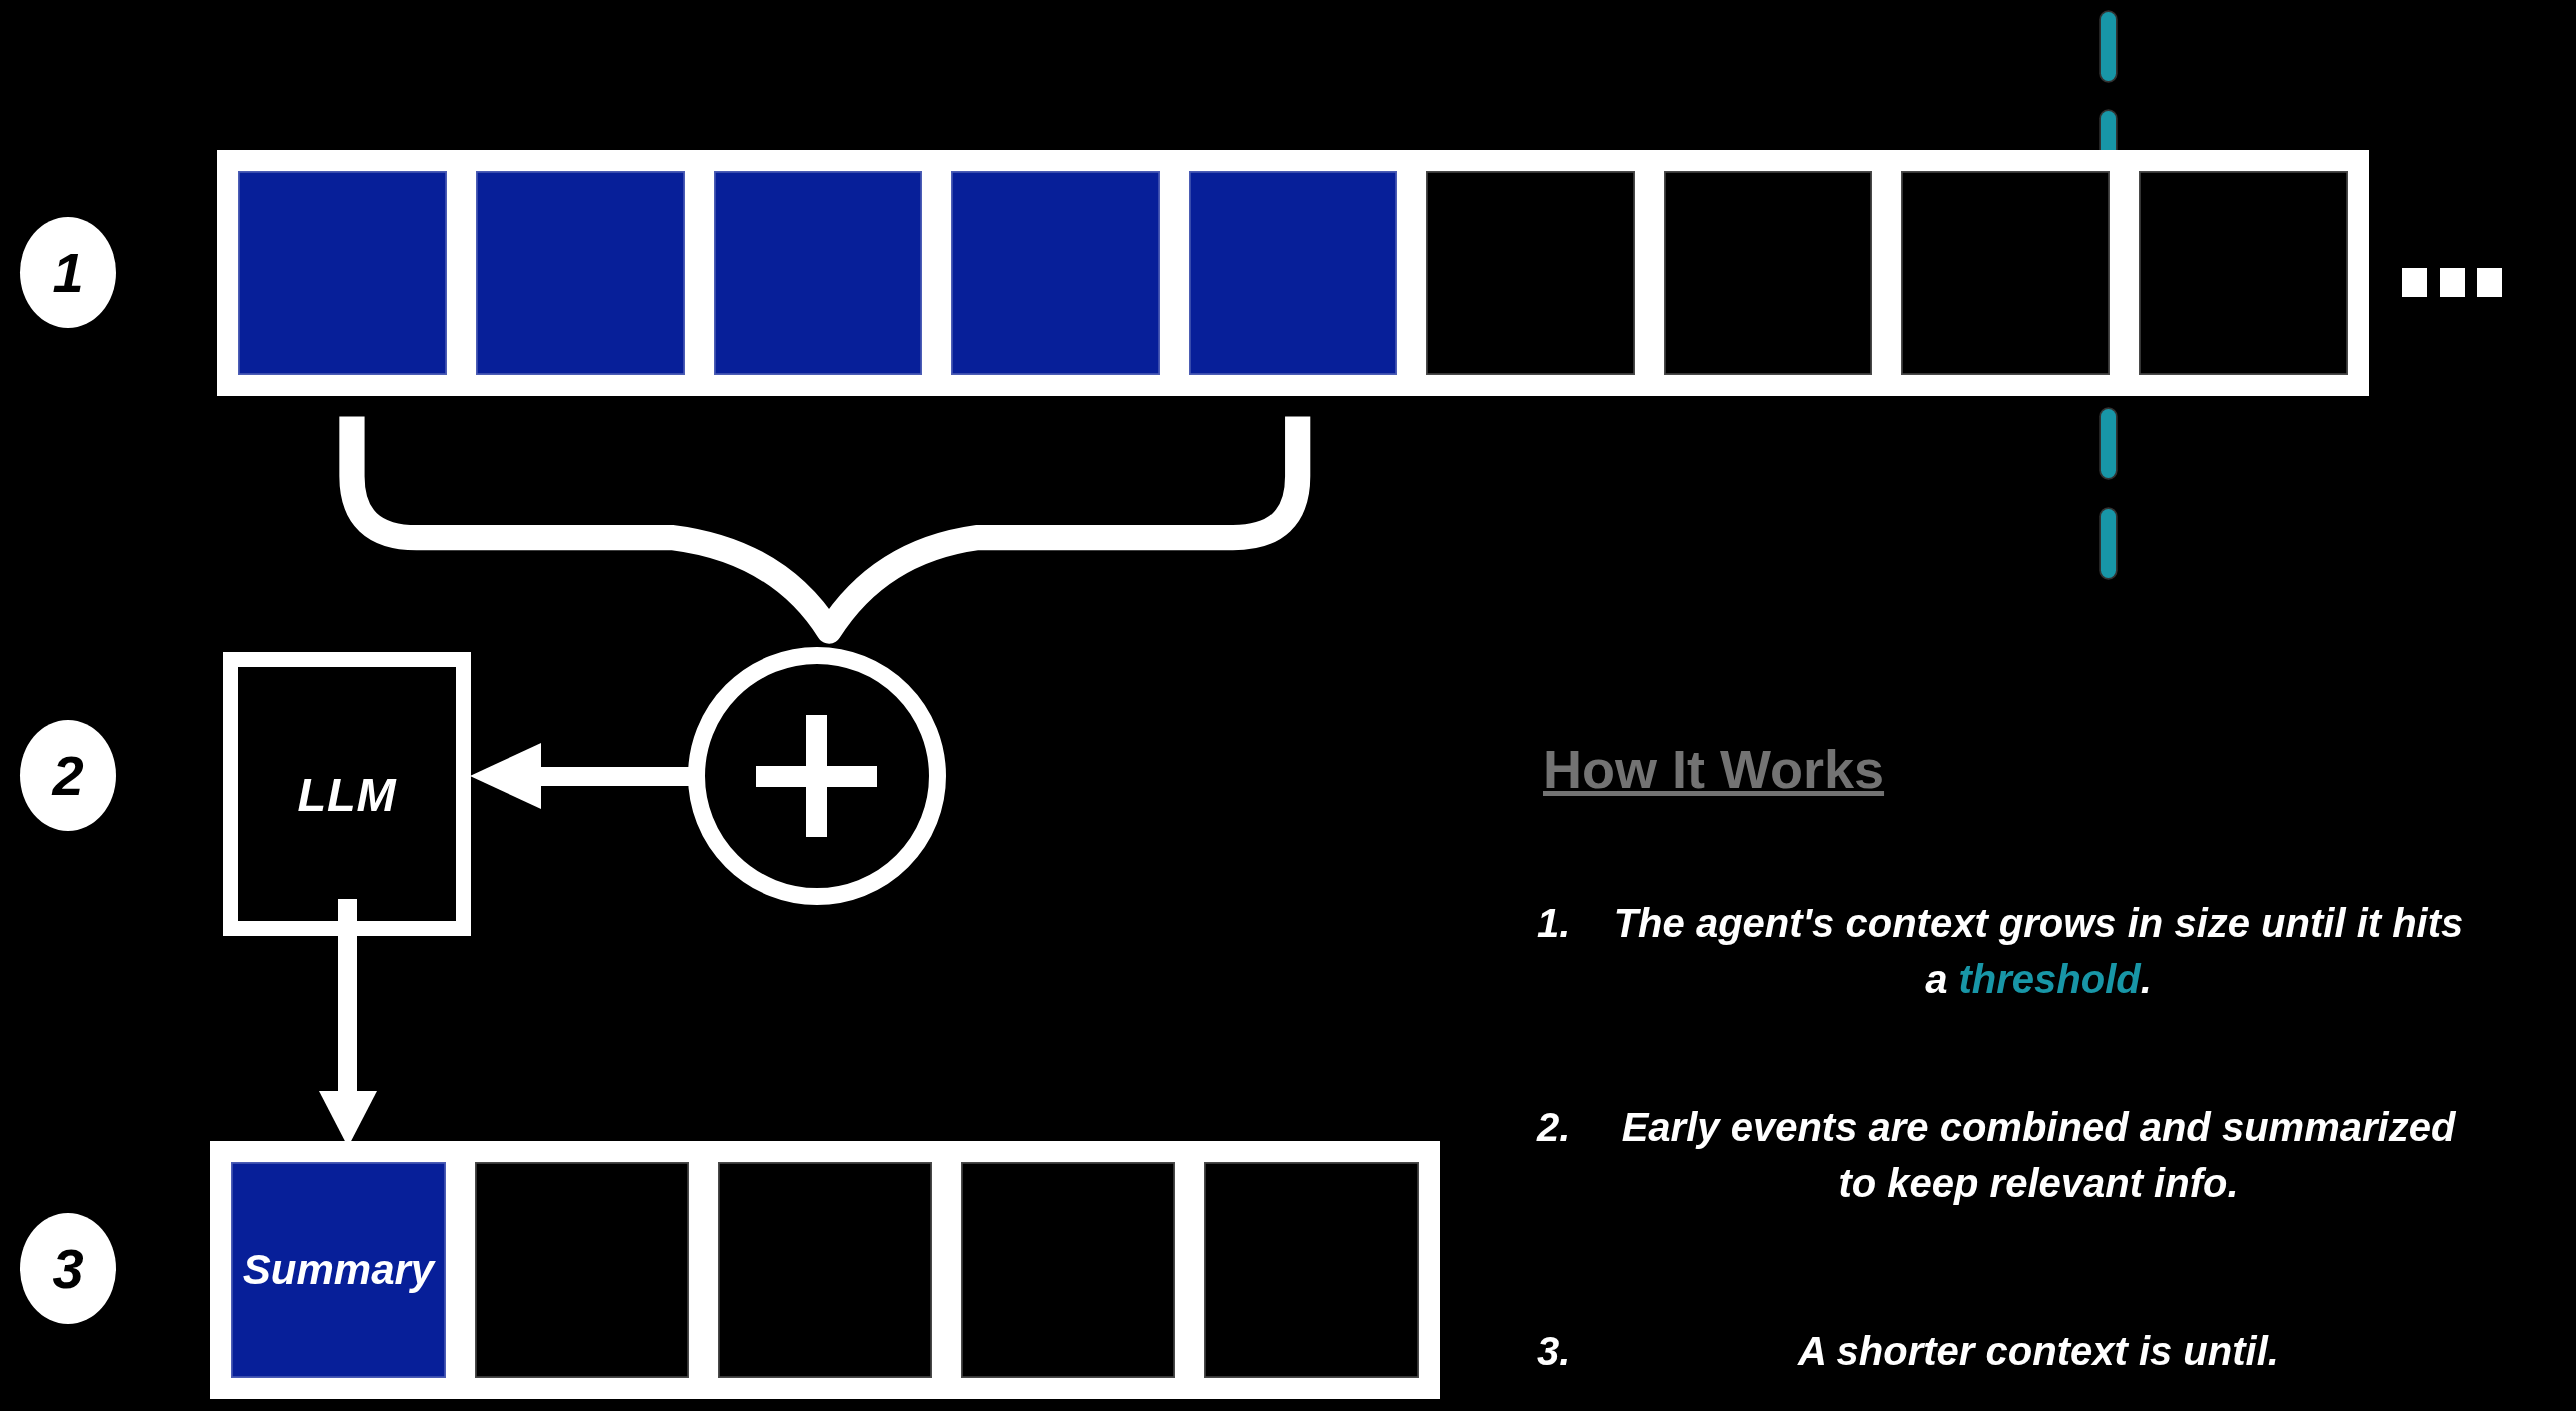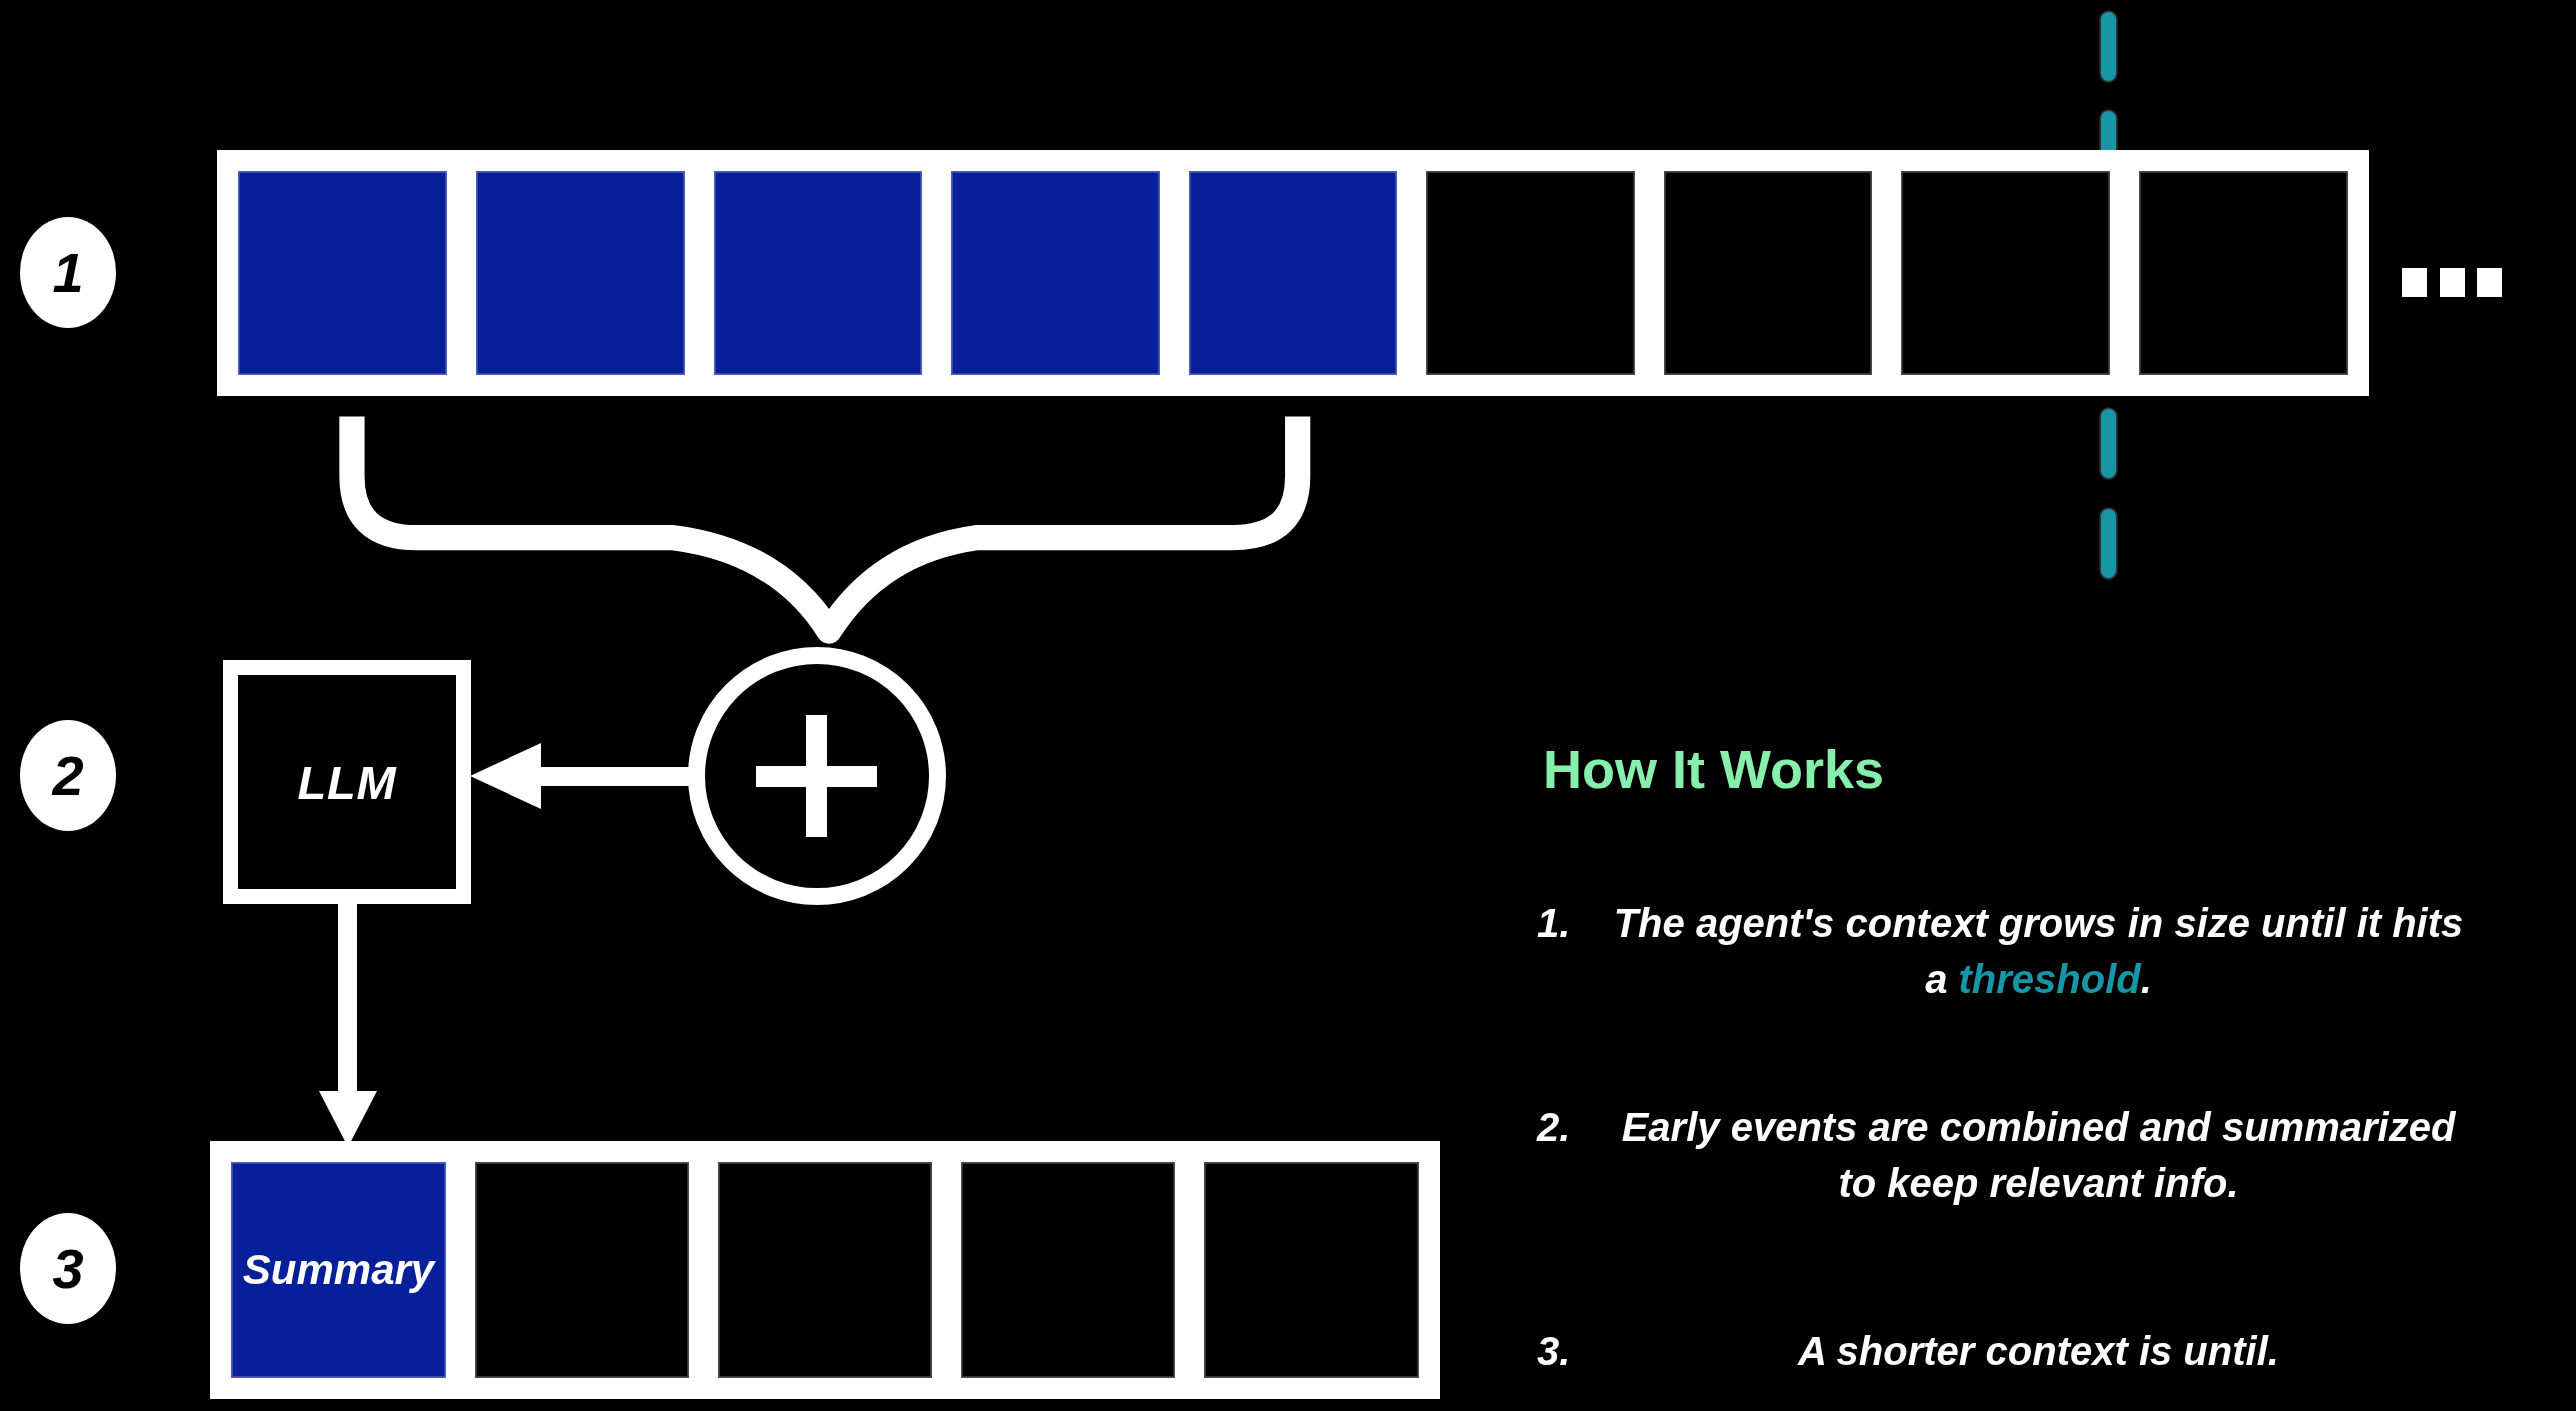--- a/index.html
+++ b/index.html
@@ -27,40 +27,40 @@
   #brace-svg{position:absolute;left:0;top:0;z-index:2;}
 
   
   #plus-node{position:absolute;left:688px;top:647px;width:258px;height:258px;box-sizing:border-box;
              border:17px solid #fff;border-radius:50%;background:#000;z-index:2;}
   .plus-bar{position:absolute;background:#fff;z-index:3;}
   #plus-h{left:756px;top:766px;width:121px;height:21px;}
   #plus-v{left:806px;top:715px;width:21px;height:122px;}
 
   
-  #llm-box{position:absolute;left:223px;top:652px;width:248px;height:244px;box-sizing:border-box;
-           border:15px solid #fff;background:#000;display:flex;align-items:center;justify-content:center;z-index:2;margin-top:8px;}
+  #llm-box{position:absolute;left:223px;top:652px;width:248px;height:284px;box-sizing:border-box;
+           border:15px solid #fff;background:#000;display:flex;align-items:center;justify-content:center;z-index:2;}
   #llm-box .label{color:#fff;font-weight:bold;font-style:italic;font-size:47px;letter-spacing:0.8px;}
 
   
   .stem{position:absolute;background:#fff;z-index:2;}
   #arrow-left-stem{left:532px;top:767px;width:158px;height:19.4px;}
   #arrow-left-head{position:absolute;left:470px;top:743px;width:0;height:0;z-index:2;
       border-right:71px solid #fff;border-top:33px solid transparent;border-bottom:33px solid transparent;}
   #arrow-down-stem{left:338px;top:899px;width:19.4px;height:204px;}
   #arrow-down-head{position:absolute;left:319px;top:1091px;width:0;height:0;z-index:2;
       border-top:56px solid #fff;border-left:29px solid transparent;border-right:29px solid transparent;}
 
   
   .marker{position:absolute;left:20px;width:96px;height:111px;background:#fff;border-radius:50%;
           display:flex;align-items:center;justify-content:center;color:#000;font-weight:bold;
           font-style:italic;font-size:56px;z-index:3;}
 
   
-  #how-title{position:absolute;left:1543px;top:739px;color:#86efac;font-weight:bold;font-size:54px;line-height:61px;}
+  #how-title{position:absolute;left:1543px;top:739px;color:#737373;font-weight:bold;font-size:54px;line-height:61px;text-decoration:underline;}
   .step{position:absolute;left:1537px;display:flex;color:#fff;font-weight:bold;font-style:italic;
         font-size:40px;line-height:56px;}
   .step .num{width:64px;flex:none;}
   .step .txt{width:875px;text-align:center;}
   .teal-text{color:var(--teal);}
 </style>
 </head>
 <body>
 
 <div id="canvas">

